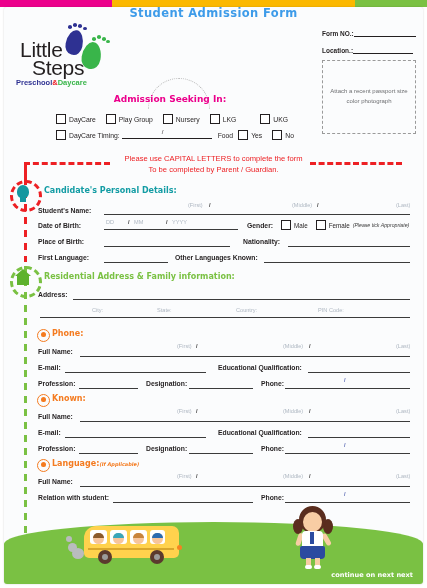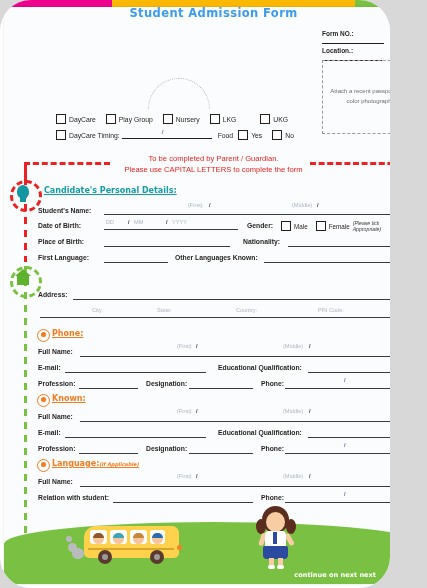--- a/index.html
+++ b/index.html
@@ -1,17 +1,17 @@
 <!DOCTYPE html>
 <html><head>
 <meta charset="utf-8">
 <style>
   html,body{margin:0;padding:0;background:#d8d8d8;}
   body{font-family:"Liberation Sans",sans-serif;}
-  #page{position:relative;width:390px;height:588px;background:#ffffff;overflow:hidden;border-radius:31px;}
+  #page{position:relative;width:427px;height:588px;background:#ffffff;overflow:hidden;}
   .topbar{position:absolute;top:0;left:0;width:427px;height:7px;display:flex;}
   .topbar .seg-pink{width:112px;height:7px;background:#ec008c;}
   .topbar .seg-orange{flex:1;height:7px;background:#fbb800;}
   .topbar .seg-green{width:72px;height:7px;background:#7ac143;}
   .sheet{position:absolute;top:7px;left:4px;width:419px;height:577px;background:#fbfcfd;
          border-radius:3px;box-shadow:0 0 2px rgba(0,0,0,.18);overflow:hidden;}
   .title{position:absolute;top:6px;left:0;width:427px;text-align:center;color:#3d9be9;
          font-size:11.5px;font-weight:bold;letter-spacing:.4px;font-family:"DejaVu Sans",sans-serif;}
   
   .logo{position:absolute;top:26px;left:12px;width:115px;height:58px;}
@@ -48,21 +48,21 @@
   
   .instr{position:absolute;top:153px;left:0;width:427px;text-align:center;color:#ed2024;font-size:7.6px;line-height:1.45;}
   .dash-l{position:absolute;top:162px;left:24px;width:86px;border-top:3px dashed #ed2024;}
   .dash-r{position:absolute;top:162px;left:310px;width:92px;border-top:3px dashed #ed2024;}
   .dash-corner{position:absolute;top:162px;left:24px;width:3px;height:20px;background:#ed2024;}
   
   .rail{position:absolute;left:24px;width:3px;}
   .rail-red{background:repeating-linear-gradient(#ed2024 0 7px,transparent 7px 13px);}
   .rail-green{background:repeating-linear-gradient(#7ac143 0 7px,transparent 7px 13px);}
   
-  .sec-head{position:absolute;font-size:8px;font-weight:bold;font-family:"DejaVu Sans",sans-serif;text-decoration:underline;}
+  .sec-head{position:absolute;font-size:8px;font-weight:bold;font-family:"DejaVu Sans",sans-serif;}
   .sec-teal{color:#139ca4;}
   .sec-green{color:#7ac143;}
   .sec-orange{color:#f47b20;}
   .icon-bulb{position:absolute;left:10px;top:180px;width:26px;height:26px;}
   .bulb-core{position:absolute;left:7px;top:5px;width:12px;height:13px;background:#1497a0;
       border-radius:50% 50% 40% 40%;}
   .bulb-base{position:absolute;left:10px;top:17px;width:6px;height:5px;background:#1497a0;}
   .bulb-ring{position:absolute;left:0;top:0;width:26px;height:26px;border:3px dashed #ed2024;border-radius:50%;}
   .icon-house{position:absolute;left:10px;top:266px;width:26px;height:26px;}
   .house-ring{position:absolute;left:0;top:0;width:26px;height:26px;border:3px dashed #7ac143;border-radius:50%;}
@@ -113,32 +113,48 @@
   <div class="topbar">
     <div class="seg-pink"></div>
     <div class="seg-orange"></div>
     <div class="seg-green"></div>
   </div>
 
   <div class="sheet"></div>
 
   <div class="title">Student Admission Form</div>
 
+  <div class="logo">
+    <div class="foot-blue"></div>
+    <div class="toe" style="left:56px;top:-1px;width:4px;height:3.5px;background:#2e3192;"></div>
+    <div class="toe" style="left:61px;top:-3px;width:4px;height:3.5px;background:#2e3192;"></div>
+    <div class="toe" style="left:66px;top:-2px;width:4px;height:3.5px;background:#2e3192;"></div>
+    <div class="toe" style="left:71px;top:1px;width:3.5px;height:3px;background:#2e3192;"></div>
+    <div class="foot-green"></div>
+    <div class="toe" style="left:80px;top:11px;width:4px;height:3.5px;background:#39b54a;"></div>
+    <div class="toe" style="left:85px;top:9px;width:4px;height:3.5px;background:#39b54a;"></div>
+    <div class="toe" style="left:90px;top:11px;width:4px;height:3.5px;background:#39b54a;"></div>
+    <div class="toe" style="left:94px;top:14px;width:3.5px;height:3px;background:#39b54a;"></div>
+    <div class="word1">Little</div>
+    <div class="word2">Steps</div>
+    <div class="tag"><span>Preschool</span><span class="amp">&amp;</span><span class="dc">Daycare</span></div>
+  </div>
 
   <div class="formno">
     <span>Form NO.:</span><span class="ln" style="width:62px;"></span>
   </div>
   <div class="location">
     <span>Location.:</span><span class="ln" style="width:60px;"></span>
   </div>
   <div class="photobox">
     <span>Attach a recent passport size color photograph</span>
   </div>
 
   <div class="arc"></div>
+  <div class="seek-title">Admission Seeking In:</div>
 
   <div class="row-seek seek1">
     <span class="opt">
         <i class="cb"></i>
         <span>DayCare</span>
       </span>
     <span class="opt">
         <i class="cb"></i>
         <span>Play Group</span>
       </span>
@@ -173,22 +189,22 @@
     <span class="opt">
         <i class="cb"></i>
         <span>No</span>
       </span>
   </div>
 
   <div class="dash-l"></div>
   <div class="dash-r"></div>
   <div class="dash-corner"></div>
   <div class="instr">
+    <div>Please use CAPITAL LETTERS to complete the form</div>
     <div>To be completed by Parent / Guardian.</div>
-    <div>Please use CAPITAL LETTERS to complete the form</div>
   </div>
 
   <div class="rail rail-red" style="top:178px;height:84px;"></div>
   <div class="rail rail-green" style="top:266px;height:296px;"></div>
 
   <div class="icon-bulb">
     <div class="bulb-ring"></div>
       <div class="bulb-core"></div>
       <div class="bulb-base"></div>
   </div>
@@ -230,20 +246,21 @@
   <div class="fld" style="top:254px;left:38px;">First Language:</div>
   <div class="uline" style="top:262px;left:104px;width:64px;"></div>
   <div class="fld" style="top:254px;left:175px;">Other Languages Known:</div>
   <div class="uline" style="top:262px;left:264px;width:146px;"></div>
 
   <div class="icon-house">
     <div class="house-ring"></div>
       <div class="house-roof"></div>
       <div class="house-body"></div>
   </div>
+  <div class="sec-head sec-green" style="top:272px;left:44px;">Residential Address &amp; Family information:</div>
 
   <div class="fld" style="top:291px;left:38px;">Address:</div>
   <div class="uline" style="top:299px;left:73px;width:337px;"></div>
   <div class="hint" style="top:307px;left:92px;">City:</div>
   <div class="hint" style="top:307px;left:157px;">State:</div>
   <div class="hint" style="top:307px;left:236px;">Country:</div>
   <div class="hint" style="top:307px;left:318px;">PIN Code:</div>
   <div class="uline" style="top:317px;left:40px;width:370px;"></div>
 
   <div class="person-ic" style="top:329px;left:37px;"></div>

